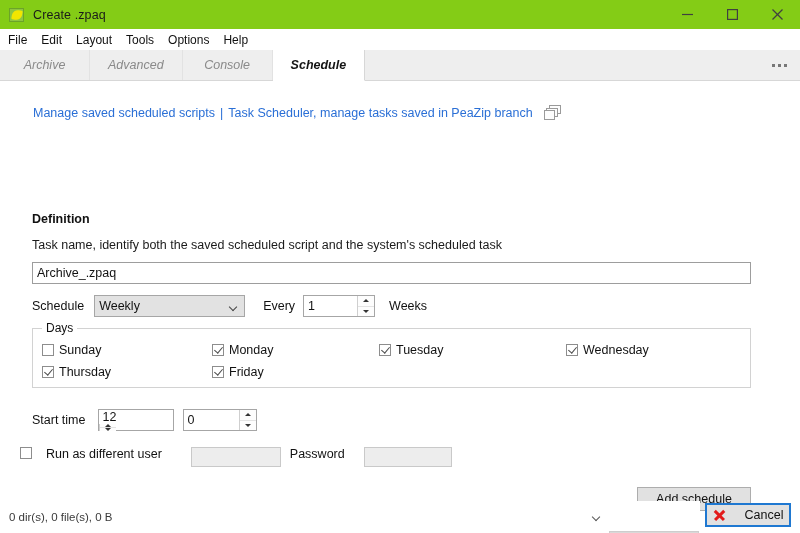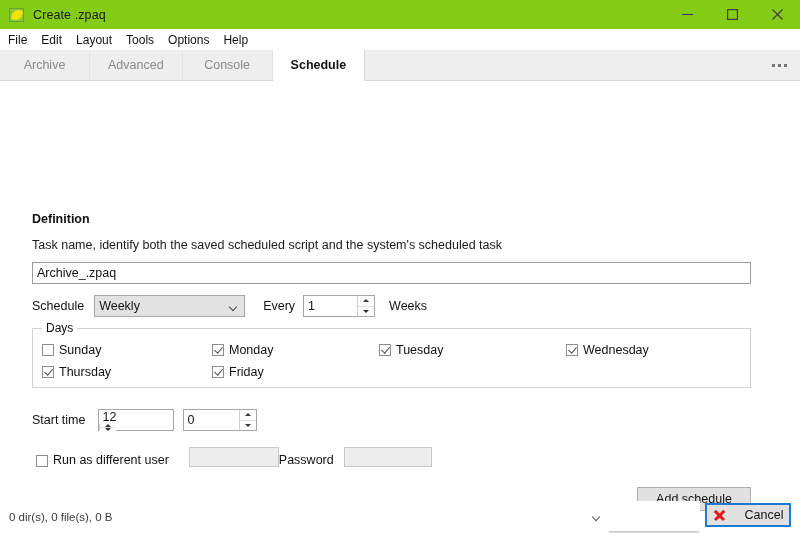--- a/index.html
+++ b/index.html
@@ -100,20 +100,21 @@
     min-width: 90px;
     padding: 0 18px;
     display: flex;
     align-items: center;
     justify-content: center;
     font-size: 12.5px;
     color: #8a8a8a;
     border-right: 1px solid #e2e2e2;
     background: #eeeeee;
     box-sizing: border-box;
+    font-style: italic;
   }
   .tab.active {
     background: #ffffff;
     color: #141414;
     font-weight: bold;
     border-right: 1px solid #d7d7d7;
     border-bottom: 1px solid #ffffff;
     margin-bottom: -1px;
   }
   .tab-spacer { flex: 1; background: #eeeeee; }
@@ -343,25 +344,26 @@
     position: absolute;
     left: 32px;
     top: 328px;
     display: flex;
     align-items: center;
     font-size: 12.5px;
   }
 
   .row-runas {
     position: absolute;
-    left: 36px;
+    left: 20px;
     top: 366px;
     display: flex;
-    align-items: flex-end;
-    font-size: 12.5px;
+    align-items: flex-start;
+    font-size: 12.5px;
+    gap: 9px;
   }
   .disabled-input {
     box-sizing: border-box;
     border: 1px solid #c9c9c9;
     background: #ededed;
     height: 20px;
   }
 
   .add-schedule-btn {
     position: absolute;
@@ -521,20 +523,30 @@
   <div class="tab-spacer"></div>
   <div class="ellipsis-btn">
       <i></i>
       <i></i>
       <i></i>
     </div>
 </div>
 
 <div class="content">
 
+  <div class="links-row">
+    <span class="link">Manage saved scheduled scripts</span>
+    <span class="link-sep">|</span>
+    <span class="link">Task Scheduler, manage tasks saved in PeaZip branch</span>
+    <span class="win-stack-icon">
+      <span class="s1"></span>
+        <span class="s2"></span>
+        <span class="s3"></span>
+    </span>
+  </div>
 
   <div class="section-title">Definition</div>
   <div class="desc-text">Task name, identify both the saved scheduled script and the system's scheduled task</div>
 
   <input class="taskname-input" type="text" value="Archive_.zpaq" style="">
 
   <div class="row-schedule">
     <span class="lbl">Schedule</span>
     <div class="combo">
       <span>Weekly</span>

